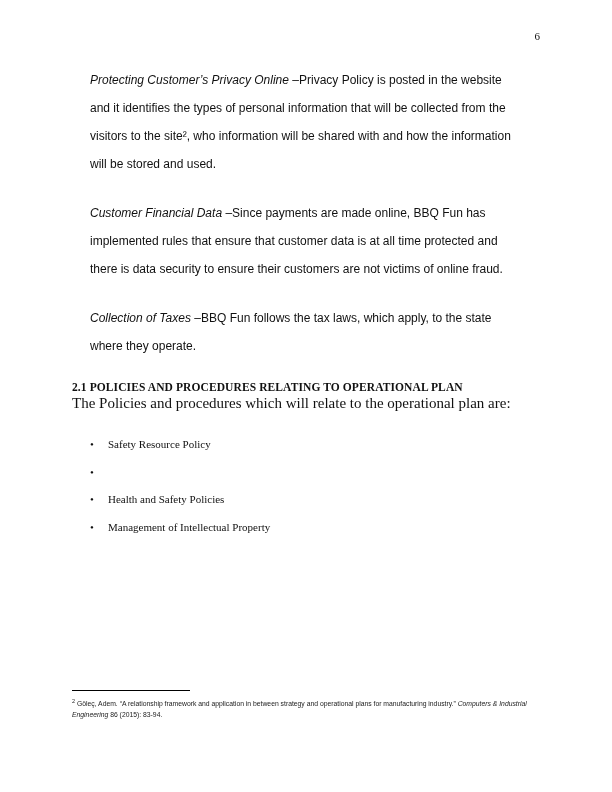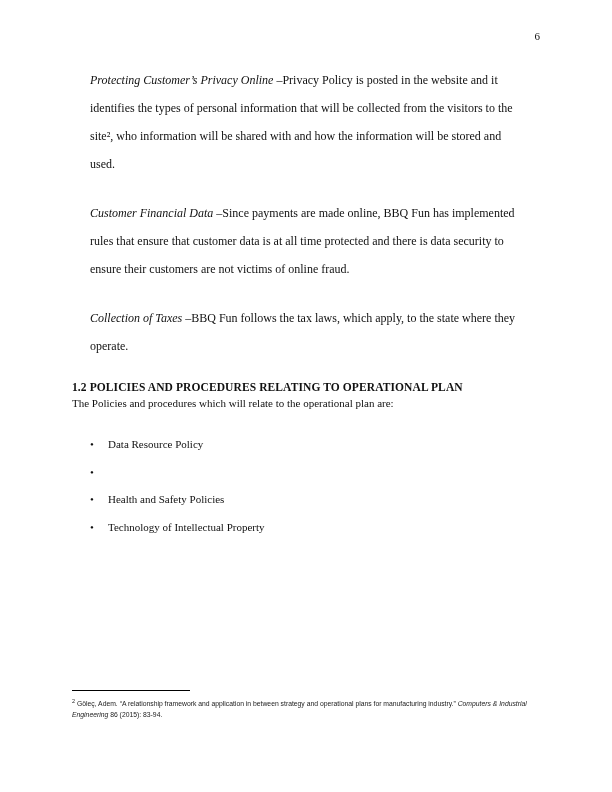--- a/index.html
+++ b/index.html
@@ -19,39 +19,39 @@
     overflow: hidden;
     color: #111111;
   }
   .page-number {
     text-align: right;
     font-family: "Liberation Serif", serif;
     font-size: 11px;
     margin-bottom: 24px;
   }
   .body-para {
-    font-family: Liberation Serif, serif;
+    font-family: Liberation Sans, sans-serif;
     font-size: 12px;
     line-height: 28px;
     margin: 0 16px 21px 18px;
     color: #111111;
   }
   .body-para .lead {
     font-style: italic;
   }
   .section-heading {
     font-family: "Liberation Serif", serif;
     font-size: 11.5px;
     font-weight: bold;
     margin: 12px 0 0 0;
     letter-spacing: 0.1px;
   }
   .section-intro {
     font-family: "Liberation Serif", serif;
-    font-size: 11px;
+    font-size: 15px;
     margin: 3px 0 0 0;
     line-height: 15px;
   }
   .bullet-list {
     list-style: none;
     margin: 20px 0 0 18px;
     padding: 0;
   }
   .bullet-list li {
     font-family: "Liberation Serif", serif;
@@ -99,38 +99,38 @@
 
   <div class="page-number">6</div>
 
   <p class="body-para"><span class="lead">Protecting Customer’s Privacy Online </span><span>–Privacy Policy is posted in the website and it identifies the types of personal information that will be collected from the visitors to the site², who information will be shared with and how the information will be stored and used.</span></p>
 
 
   <p class="body-para"><span class="lead">Customer Financial Data </span><span>–Since payments are made online, BBQ Fun has implemented rules that ensure that customer data is at all time protected and there is data security to ensure their customers are not victims of online fraud.</span></p>
 
   <p class="body-para"><span class="lead">Collection of Taxes </span><span>–BBQ Fun follows the tax laws, which apply, to the state where they operate.</span></p>
 
-  <h2 class="section-heading">1.2 POLICIES AND PROCEDURES RELATING TO OPERATIONAL PLAN</h2>
+  <h2 class="section-heading">2.1 POLICIES AND PROCEDURES RELATING TO OPERATIONAL PLAN</h2>
   <p class="section-intro">The Policies and procedures which will relate to the operational plan are:</p>
 
   <ul class="bullet-list">
     <li>
         <span class="bullet-glyph">•</span>
-        <span>Data Resource Policy</span>
+        <span>Safety Resource Policy</span>
       </li>
     <li>
         <span class="bullet-glyph">•</span>
       </li>
     <li>
         <span class="bullet-glyph">•</span>
         <span>Health and Safety Policies</span>
       </li>
     <li>
         <span class="bullet-glyph">•</span>
-        <span>Technology of Intellectual Property</span>
+        <span>Management of Intellectual Property</span>
       </li>
   </ul>
 
   <div class="footnote-area">
     <div class="footnote-rule"></div>
     <p class="footnote-text"><span class="marker">2</span><span> Göleç, Adem. “A relationship framework and application in between strategy and operational plans for manufacturing industry.” </span><span class="journal">Computers &amp; Industrial Engineering</span><span> 86 (2015): 83-94.</span></p>
   </div>
 
 </div>
 

